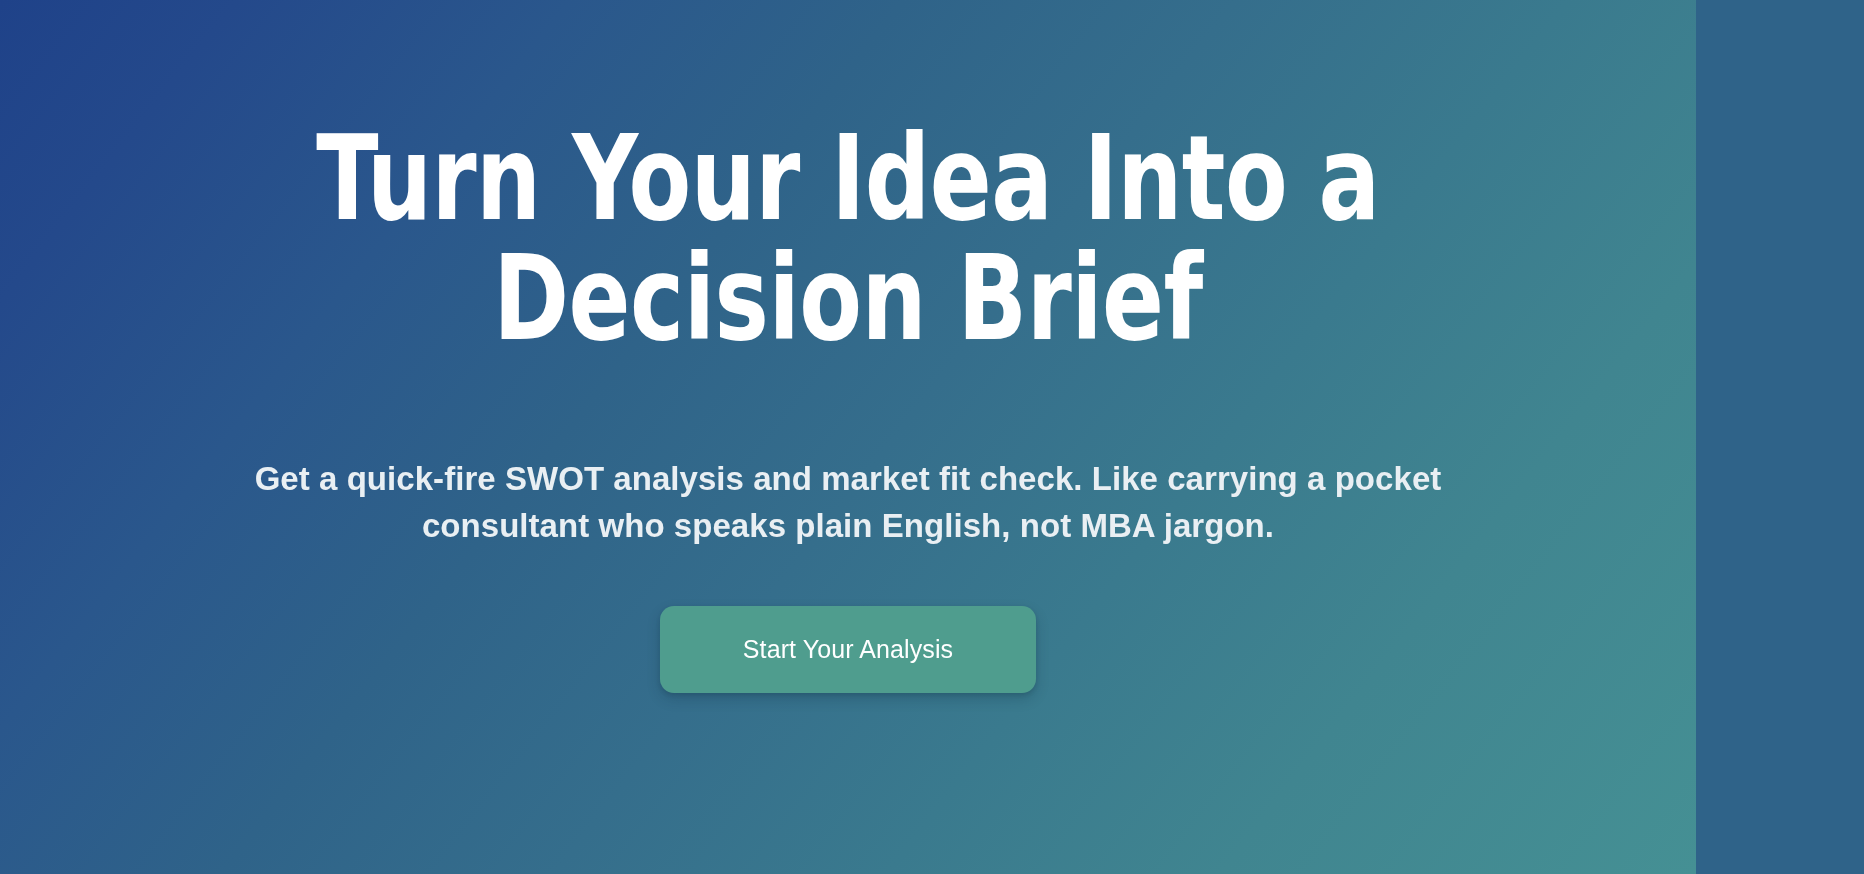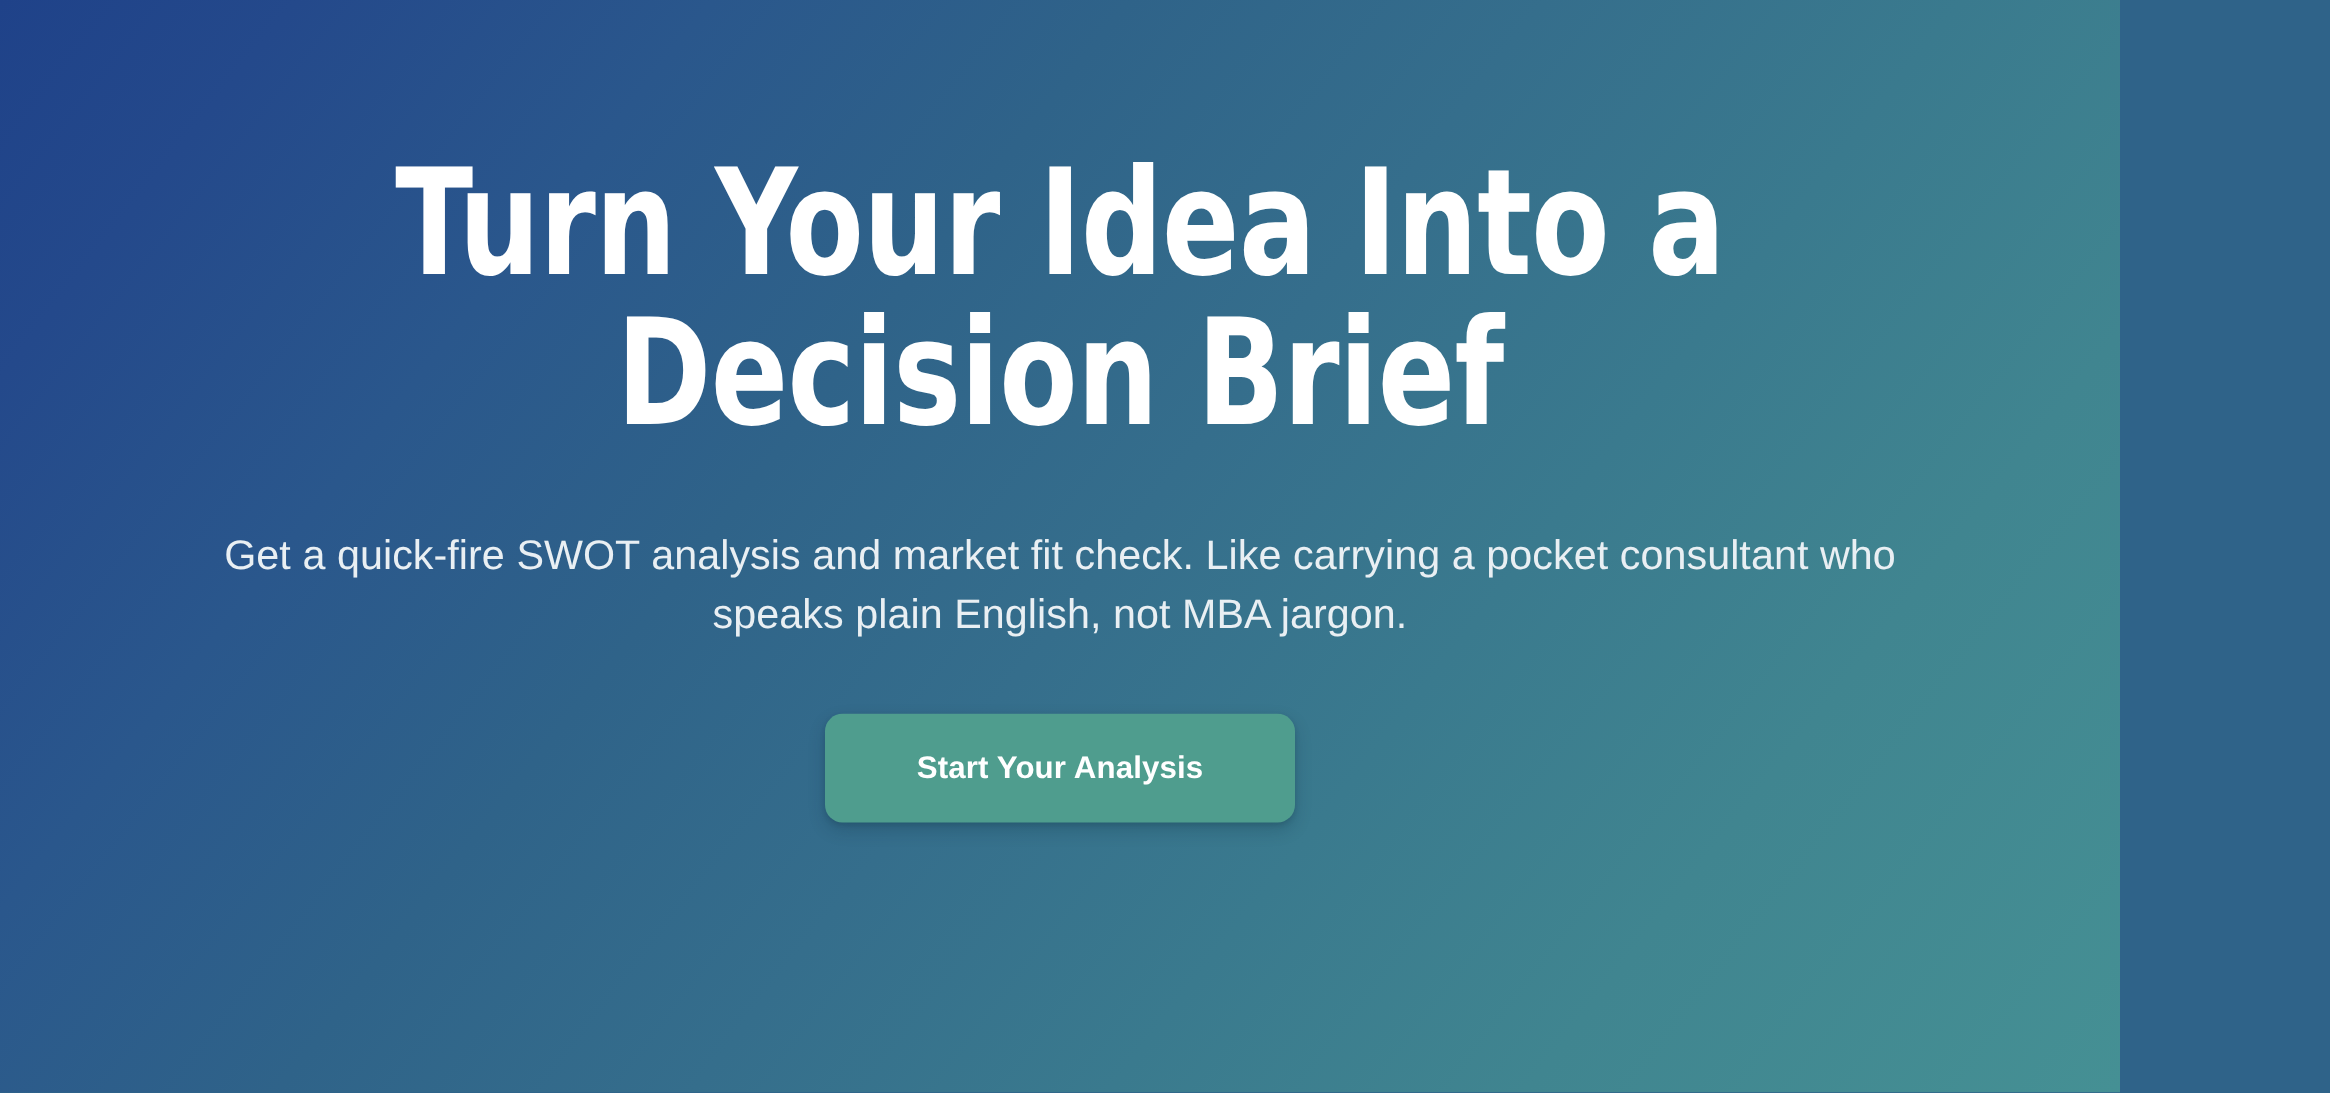--- a/index.html
+++ b/index.html
@@ -51,26 +51,26 @@
     line-height: 1.02;
     letter-spacing: -0.5px;
     transform: scaleX(0.86);
     transform-origin: center top;
     white-space: pre-line;
     text-rendering: optimizeLegibility;
   }
 
   
   .hero-subtitle {
-    margin-top: 62px;
+    margin-top: 97px;
     width: 1340px;
     text-align: center;
     color: #e9eff3;
     font-size: 33px;
-    font-weight: 400;
+    font-weight: 700;
     line-height: 1.42;
     letter-spacing: 0.05px;
   }
 
   
   .hero-cta-wrap {
     margin-top: 57px;
     display: flex;
     justify-content: center;
     width: 100%;
@@ -82,21 +82,21 @@
     justify-content: center;
     min-width: 376px;
     height: 87px;
     padding: 0 38px;
     border: none;
     border-radius: 14px;
     background: #4f9d8e;
     color: #ffffff;
     font-family: "Liberation Sans", "DejaVu Sans", sans-serif;
     font-size: 25px;
-    font-weight: 700;
+    font-weight: 400;
     letter-spacing: 0.1px;
     cursor: pointer;
     box-shadow: 0 6px 14px rgba(10, 35, 50, 0.20),
                 0 2px 4px rgba(10, 35, 50, 0.14);
     -webkit-font-smoothing: antialiased;
   }
 </style>
 </head>
 <body>
 

